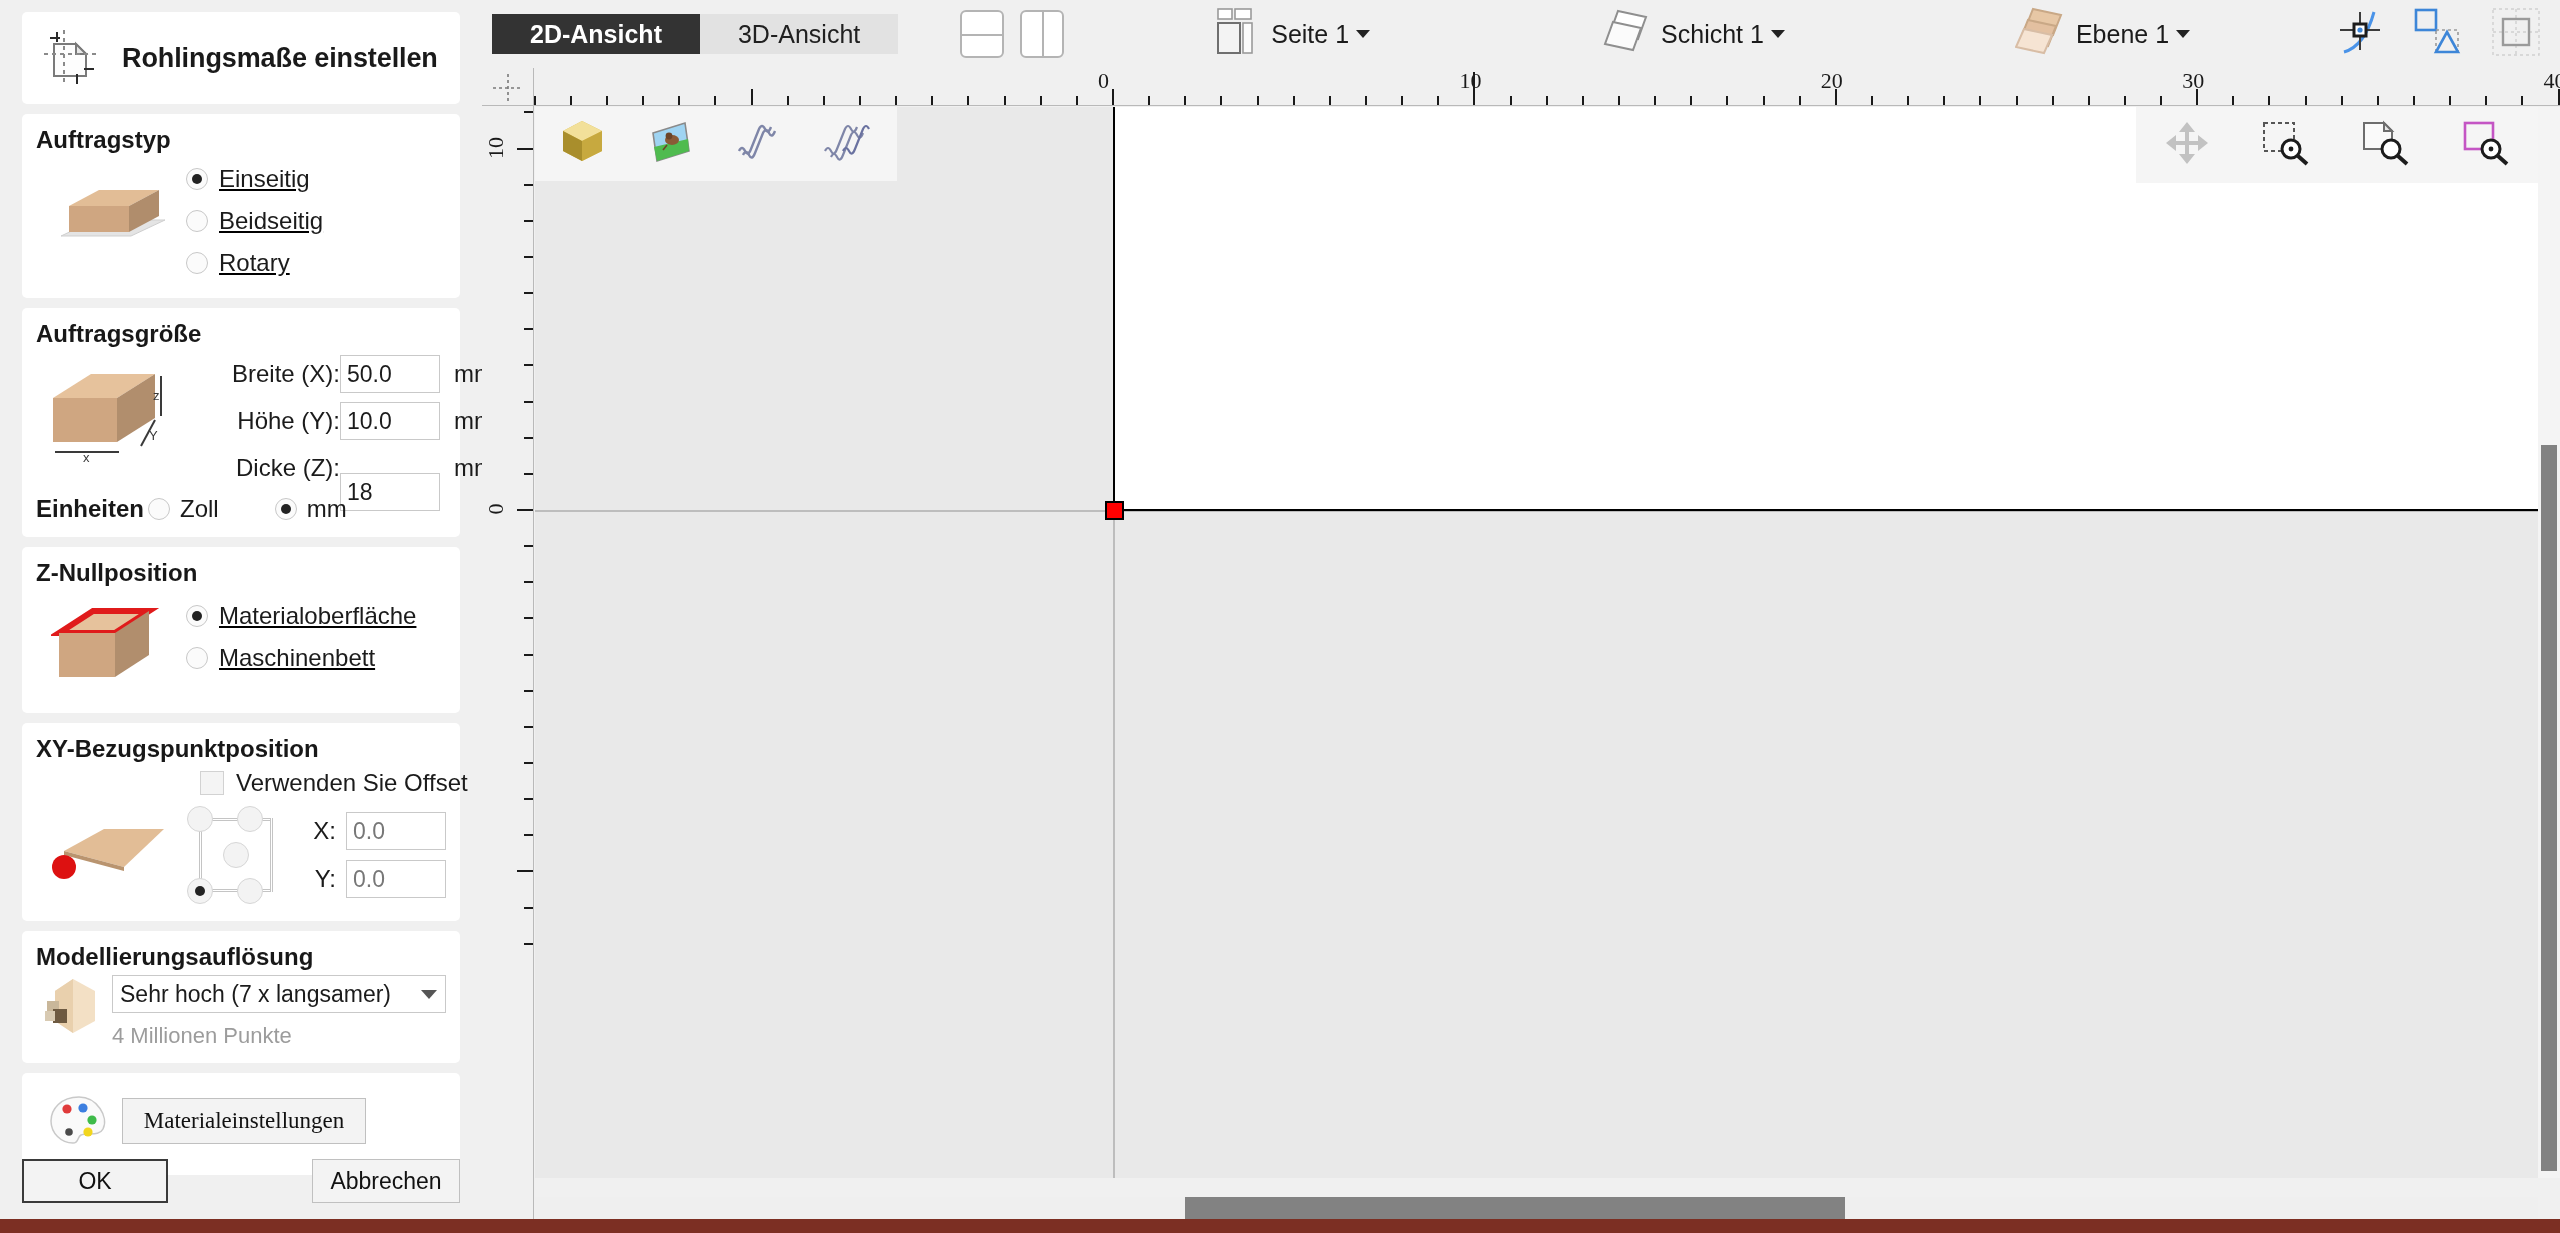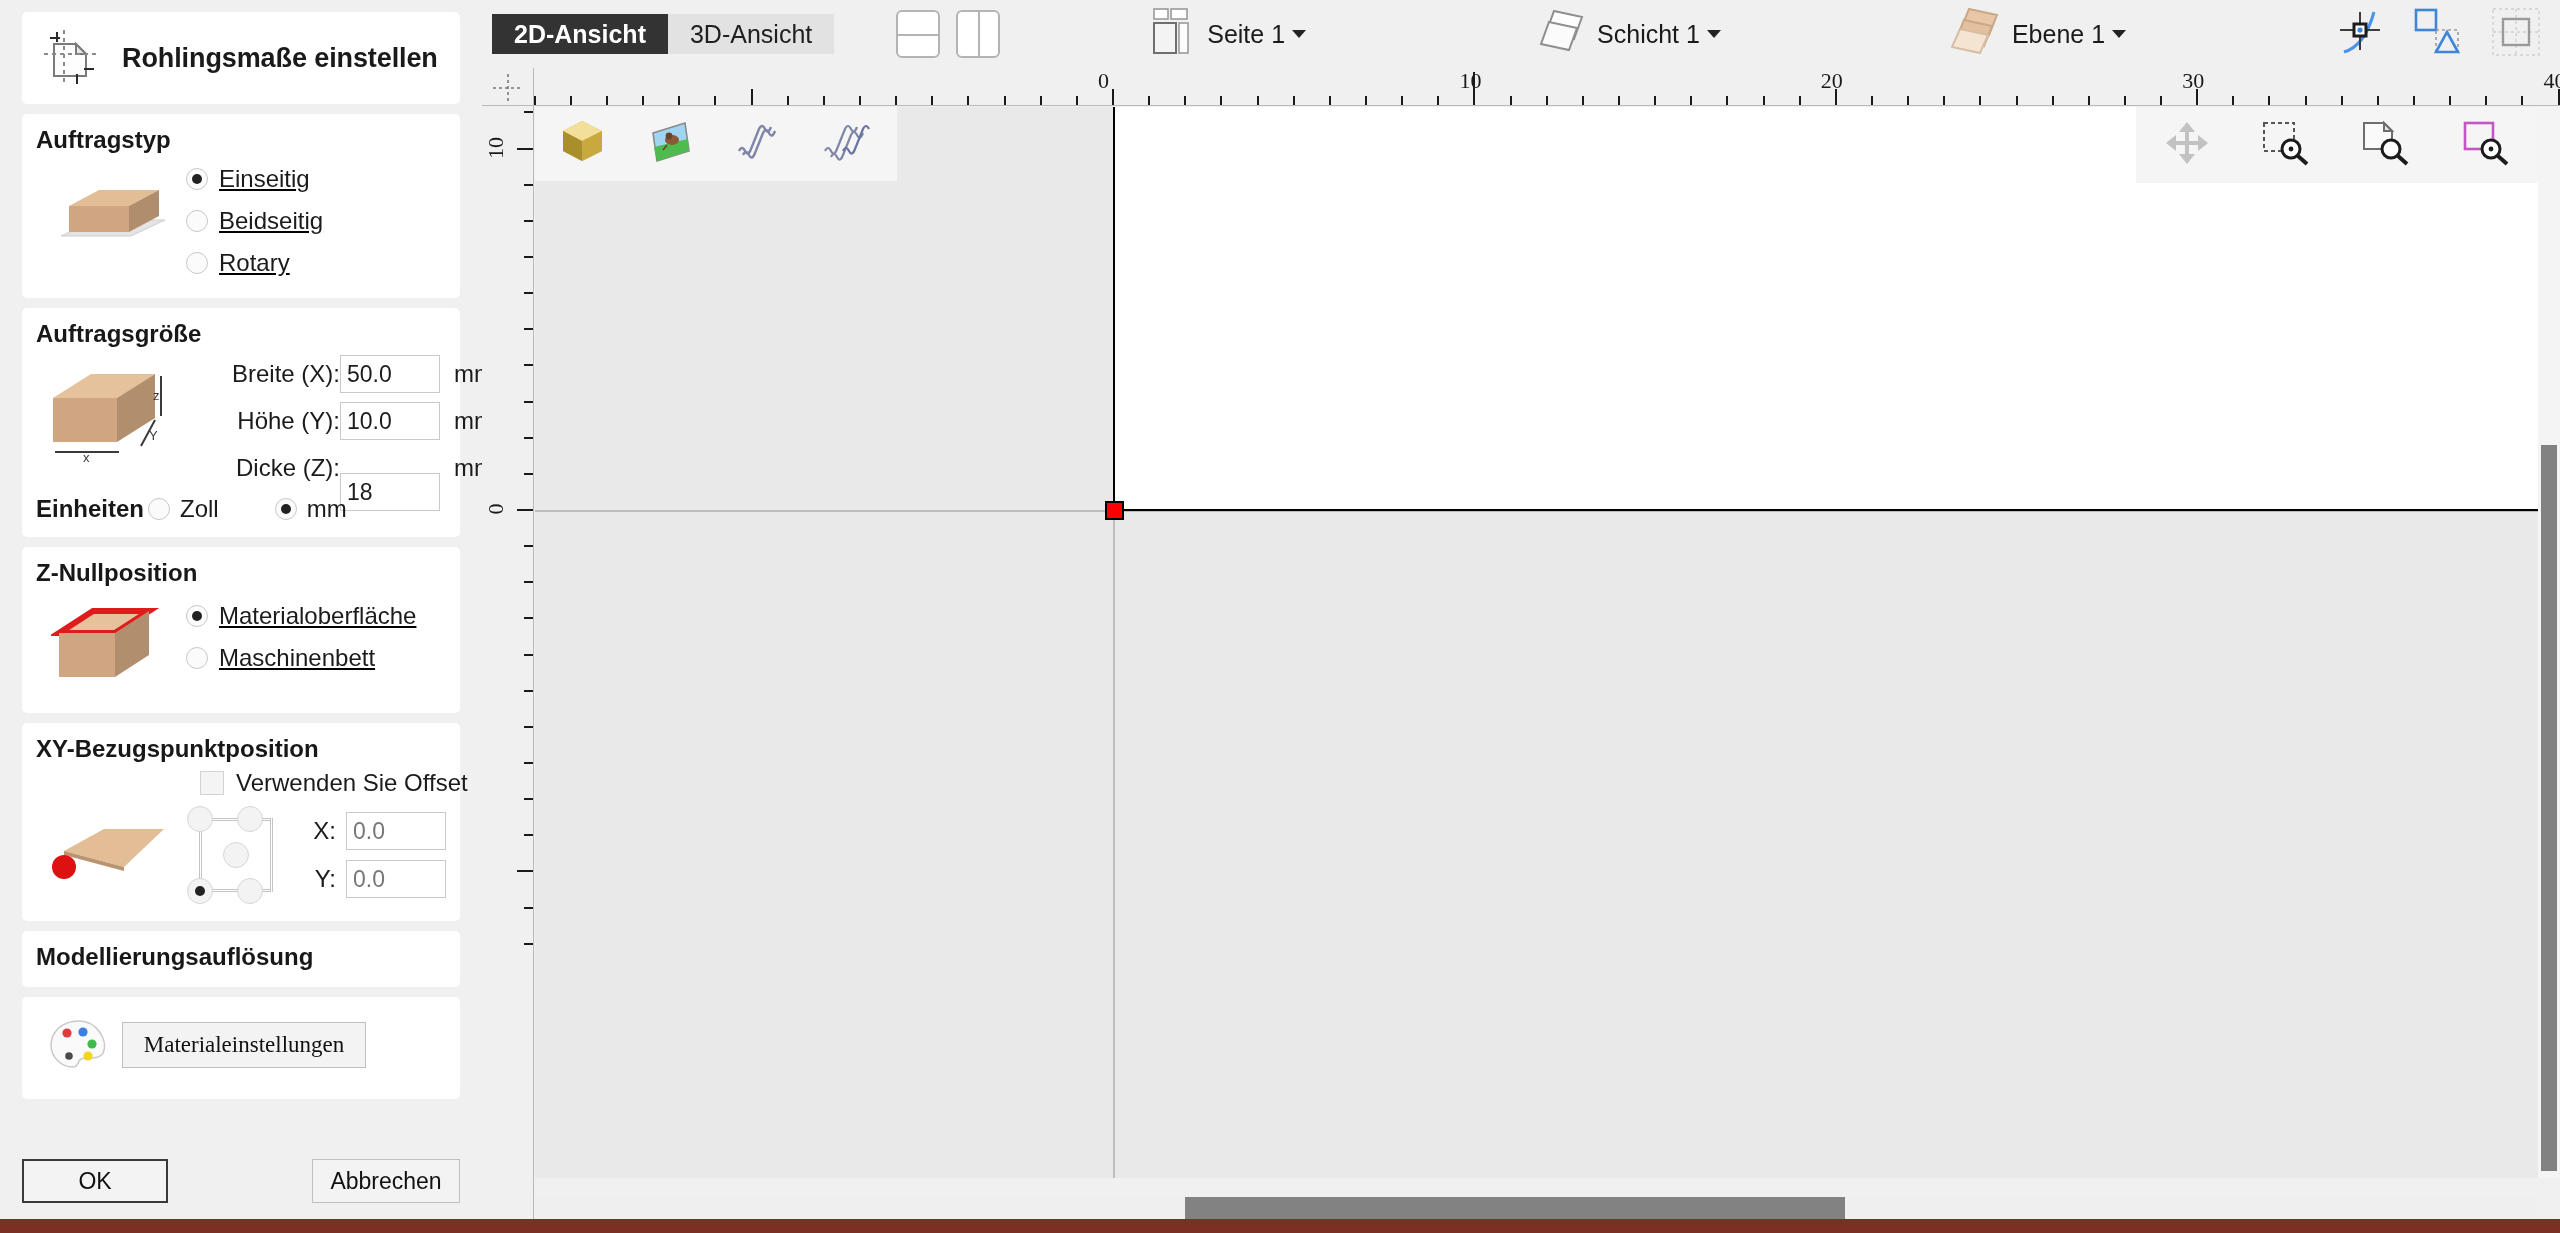--- a/index.html
+++ b/index.html
@@ -108,21 +108,21 @@
 
   
   .main { flex: 1 1 auto; position: relative; background: #f0f0f0; height: 1233px; }
 
   .topbar {
     height: 68px; background: #f0f0f0; display: flex; align-items: center;
     position: relative;
   }
   .viewtabs { display: flex; margin-left: 10px; }
   .viewtab {
-    font-size: 25px; padding: 9px 22px; line-height: 1;
+    font-size: 25px; padding: 9px 38px; line-height: 1;
     background: #e2e2e2; color: #202020;
     display:flex; align-items:center; height: 40px;
   }
   .viewtab.active { background: #333333; color: #fff; font-weight: bold; }
 
   .layout-btns { display: flex; gap: 16px; margin-left: 62px; }
   .lbtn { width: 44px; height: 48px; border: 2px solid #b4b4b4; border-radius: 6px; background:#fff; position: relative; }
   .lbtn .hsplit { position:absolute; left:0; right:0; top:50%; height:2px; background:#b4b4b4; }
   .lbtn .vsplit { position:absolute; top:0; bottom:0; left:50%; width:2px; background:#b4b4b4; }
 
@@ -320,20 +320,38 @@
           <div class="field-row" style="height:48px;">
             <span class="field-label" style="width:34px;">Y:</span>
             <div class="tbox" style="width:100px;margin-left:10px;color:#777;">0.0</div>
           </div>
         </div>
       </div>
     </div>
 
     <div class="card">
       <div class="section-title">Modellierungsauflösung</div>
+      <div class="sec-body" style="margin-top:4px;">
+        <div class="sec-pic" style="width:76px;">
+          <svg width="62" height="64" viewBox="0 0 62 64">
+            <polygon points="30,4 52,16 52,46 30,58 12,46 12,16" fill="#f2ddbf" opacity="0.9"></polygon>
+            <polygon points="30,4 30,58 12,46 12,16" fill="#e9d0ad"></polygon>
+            <rect x="4" y="26" width="12" height="12" fill="#c9b79a"></rect>
+            <rect x="10" y="34" width="14" height="14" fill="#6e5a41"></rect>
+            <rect x="2" y="36" width="10" height="10" fill="#d8cab2"></rect>
+          </svg>
+        </div>
+        <div style="flex:1;">
+          <div class="combo">
+            <span>Sehr hoch (7 x langsamer)</span>
+            <span class="caret-dn"></span>
+          </div>
+          <div class="muted" style="margin-top:10px;">4 Millionen Punkte</div>
+        </div>
+      </div>
     </div>
 
     <div class="card" style="padding:18px 14px 24px 14px;">
       <div style="display:flex;align-items:center;">
         <div style="width:86px;display:flex;justify-content:center;">
           <svg width="64" height="60" viewBox="0 0 64 60">
             <path d="M32 6 C14 6 4 18 4 30 C4 42 14 52 26 52 C32 52 30 46 34 44 C40 41 52 46 56 38 C62 26 50 6 32 6 Z" fill="#fafafa" stroke="#c9c9c9" stroke-width="1.5"></path>
             <circle cx="20" cy="18" r="4.6" fill="#e03b3b"></circle>
             <circle cx="36" cy="17" r="4.6" fill="#3d7fe0"></circle>
             <circle cx="45" cy="29" r="4.6" fill="#3fbb4a"></circle>

